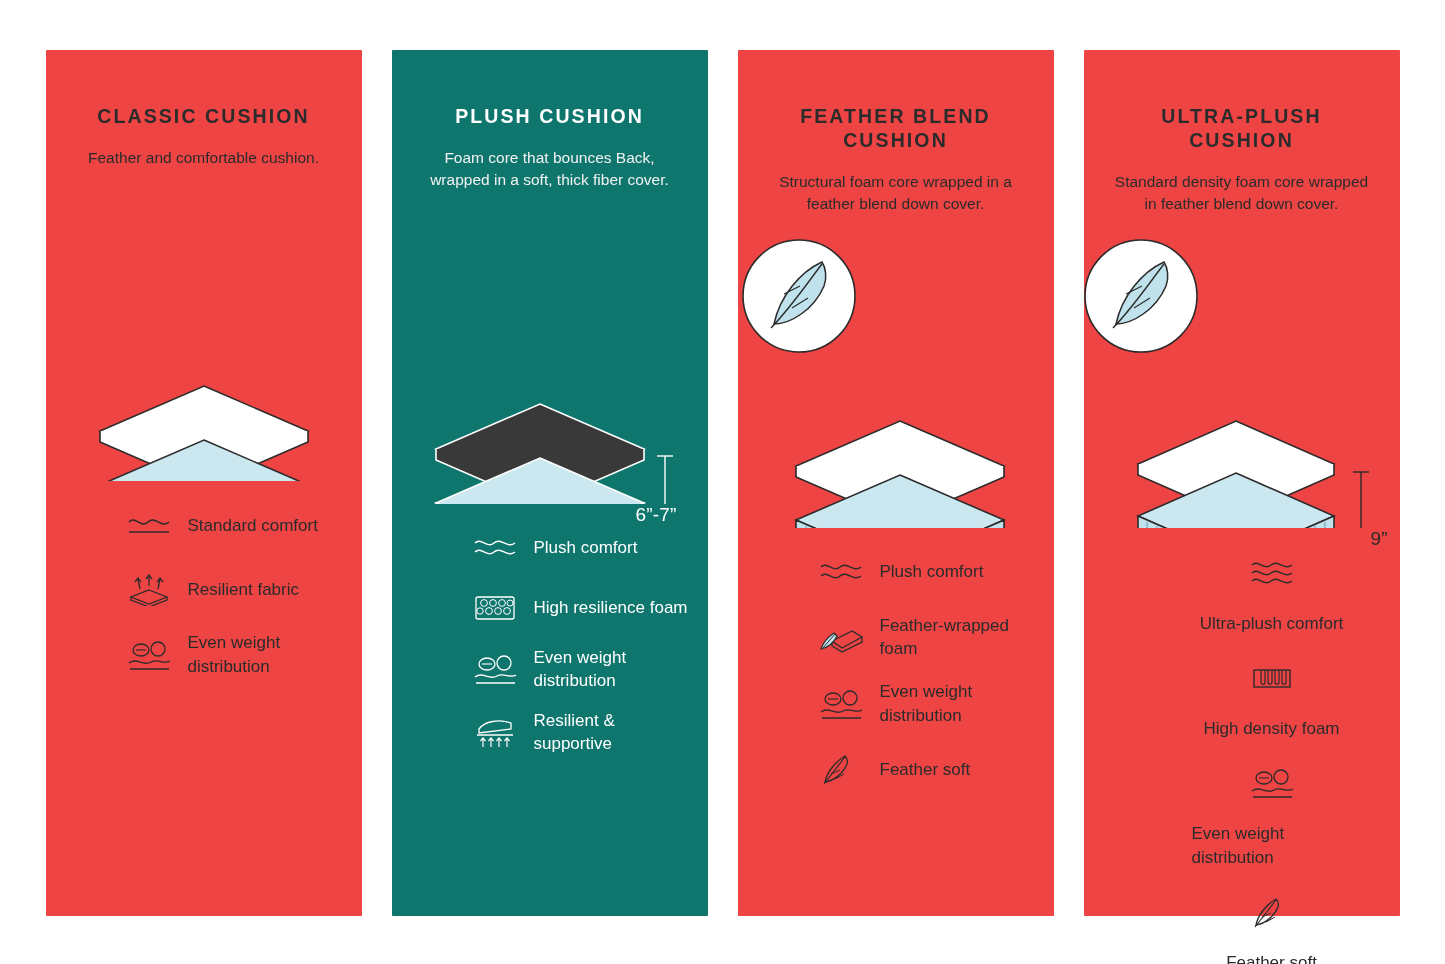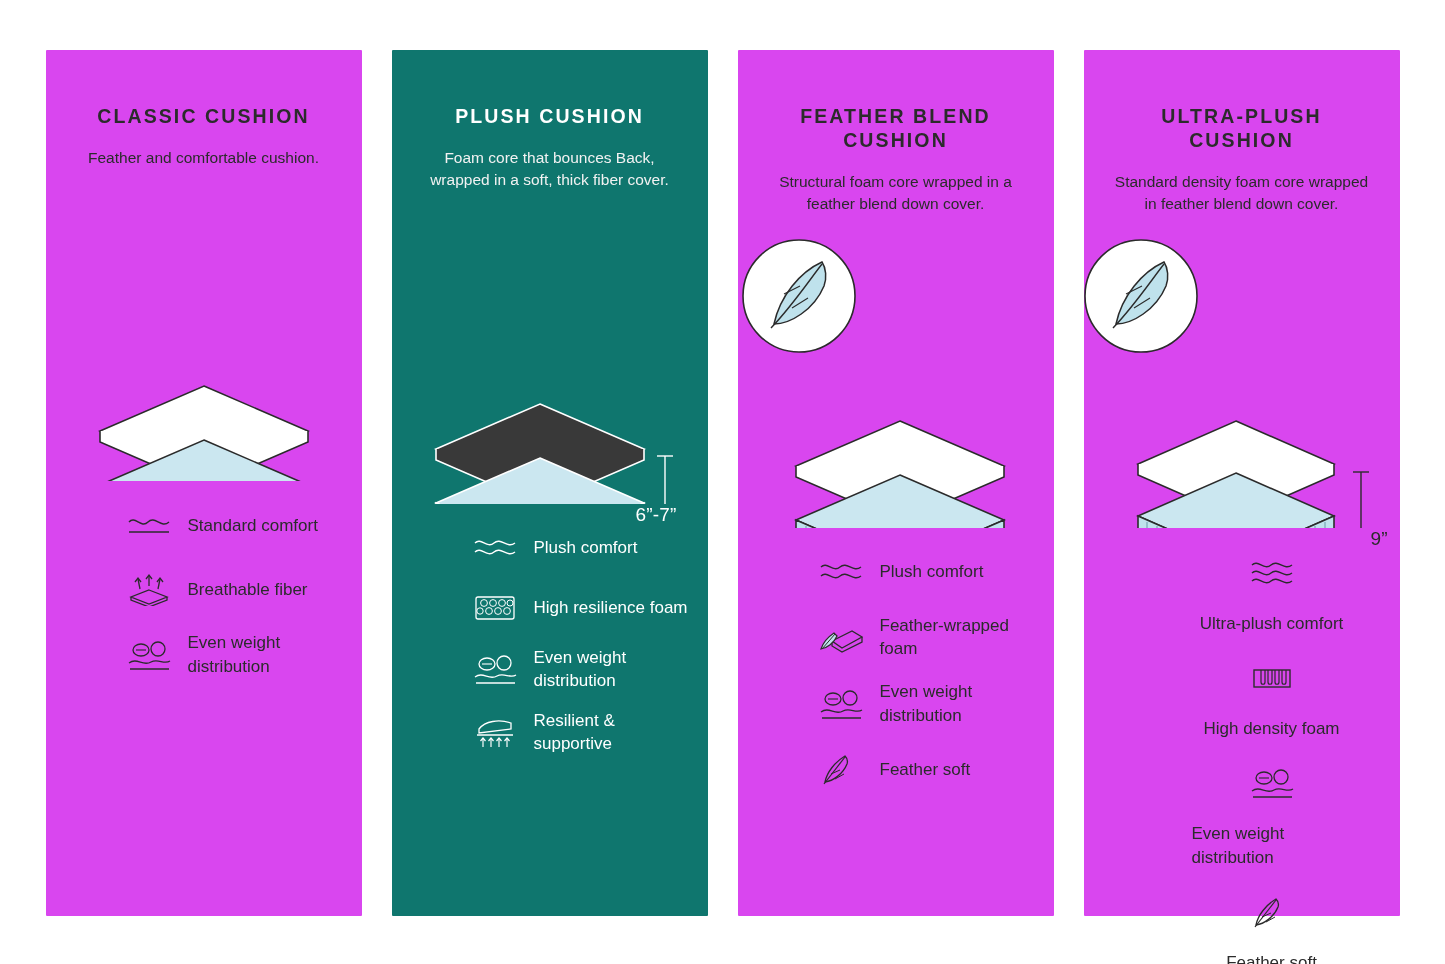--- a/index.html
+++ b/index.html
@@ -27,21 +27,21 @@
   }
   .card {
     width: 316px;
     height: 866px;
     box-sizing: border-box;
     position: relative;
     padding: 0;
     border-radius: 1px;
   }
   .card.light {
-    background: #d946ef;
+    background: #ef4444;
     color: #2b2b2b;
   }
   .card.dark {
     background: #0f766e;
     color: #ffffff;
   }
   .card-title {
     text-align: center;
     font-size: 19.5px;
     font-weight: bold;
@@ -175,21 +175,21 @@
             <g stroke="#2b2b2b" stroke-width="1.3">
               <line x1="13" y1="17" x2="11" y2="7"></line>
                 <polyline points="8,10 11,6 14,10" fill="none"></polyline>
               <line x1="22" y1="14" x2="22" y2="4"></line>
                 <polyline points="19,7 22,3 25,7" fill="none"></polyline>
               <line x1="31" y1="17" x2="33" y2="7"></line>
                 <polyline points="30,10 33,6 36,10" fill="none"></polyline>
             </g>
           </svg>
         </span>
-        <span class="ftext">Breathable fiber</span>
+        <span class="ftext">Resilient fabric</span>
       </li>
       <li class="feature">
         <span class="ficon">
           <svg width="44" height="32" viewBox="0 0 44 32">
             <ellipse cx="14" cy="11" rx="8" ry="6" stroke="#2b2b2b" stroke-width="1.3" fill="none"></ellipse>
             <line x1="9" y1="11" x2="19" y2="11" stroke="#2b2b2b" stroke-width="1.1"></line>
             <circle cx="31" cy="10" r="7" stroke="#2b2b2b" stroke-width="1.3" fill="none"></circle>
             <path d="M2 24 C10 18, 16 28, 24 23 C31 19, 37 26, 43 22" stroke="#2b2b2b" stroke-width="1.3" fill="none"></path>
             <line x1="3" y1="30" x2="42" y2="30" stroke="#2b2b2b" stroke-width="1.3"></line>
           </svg>

